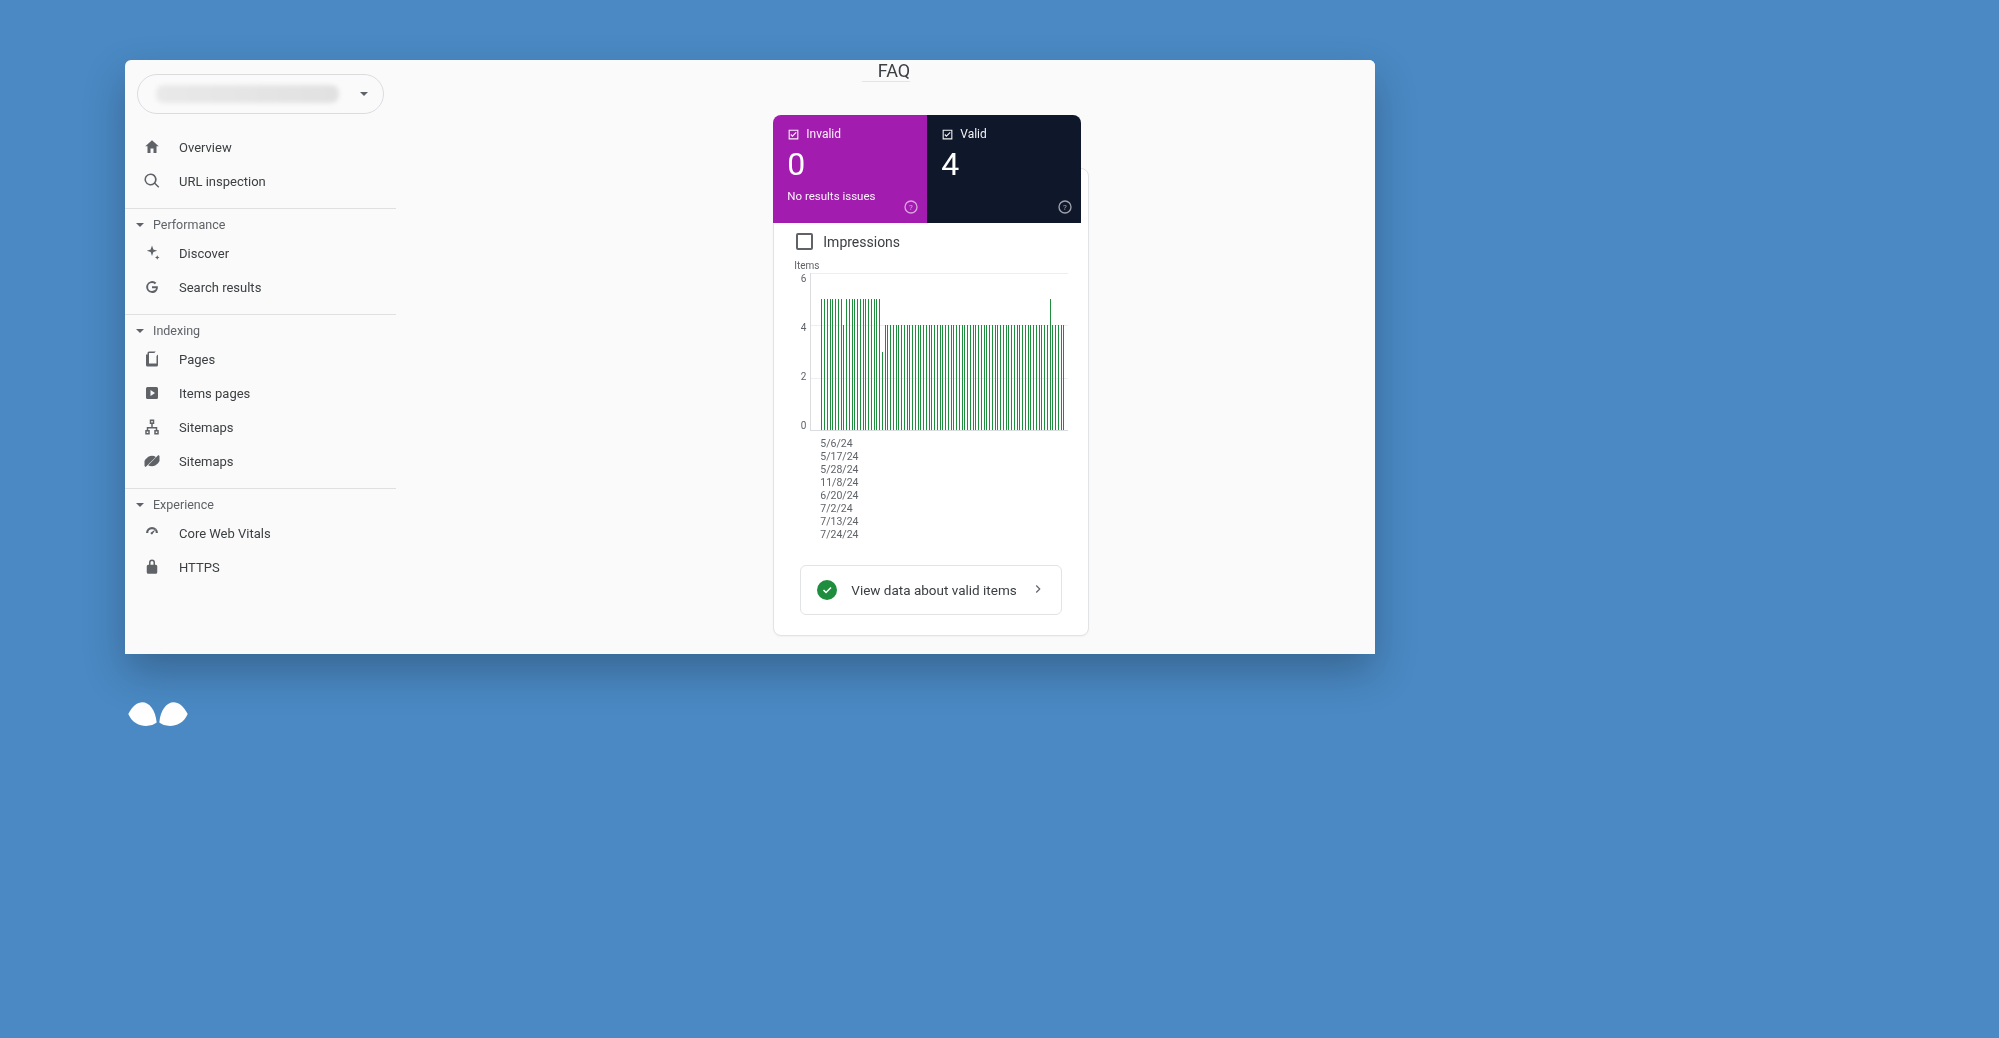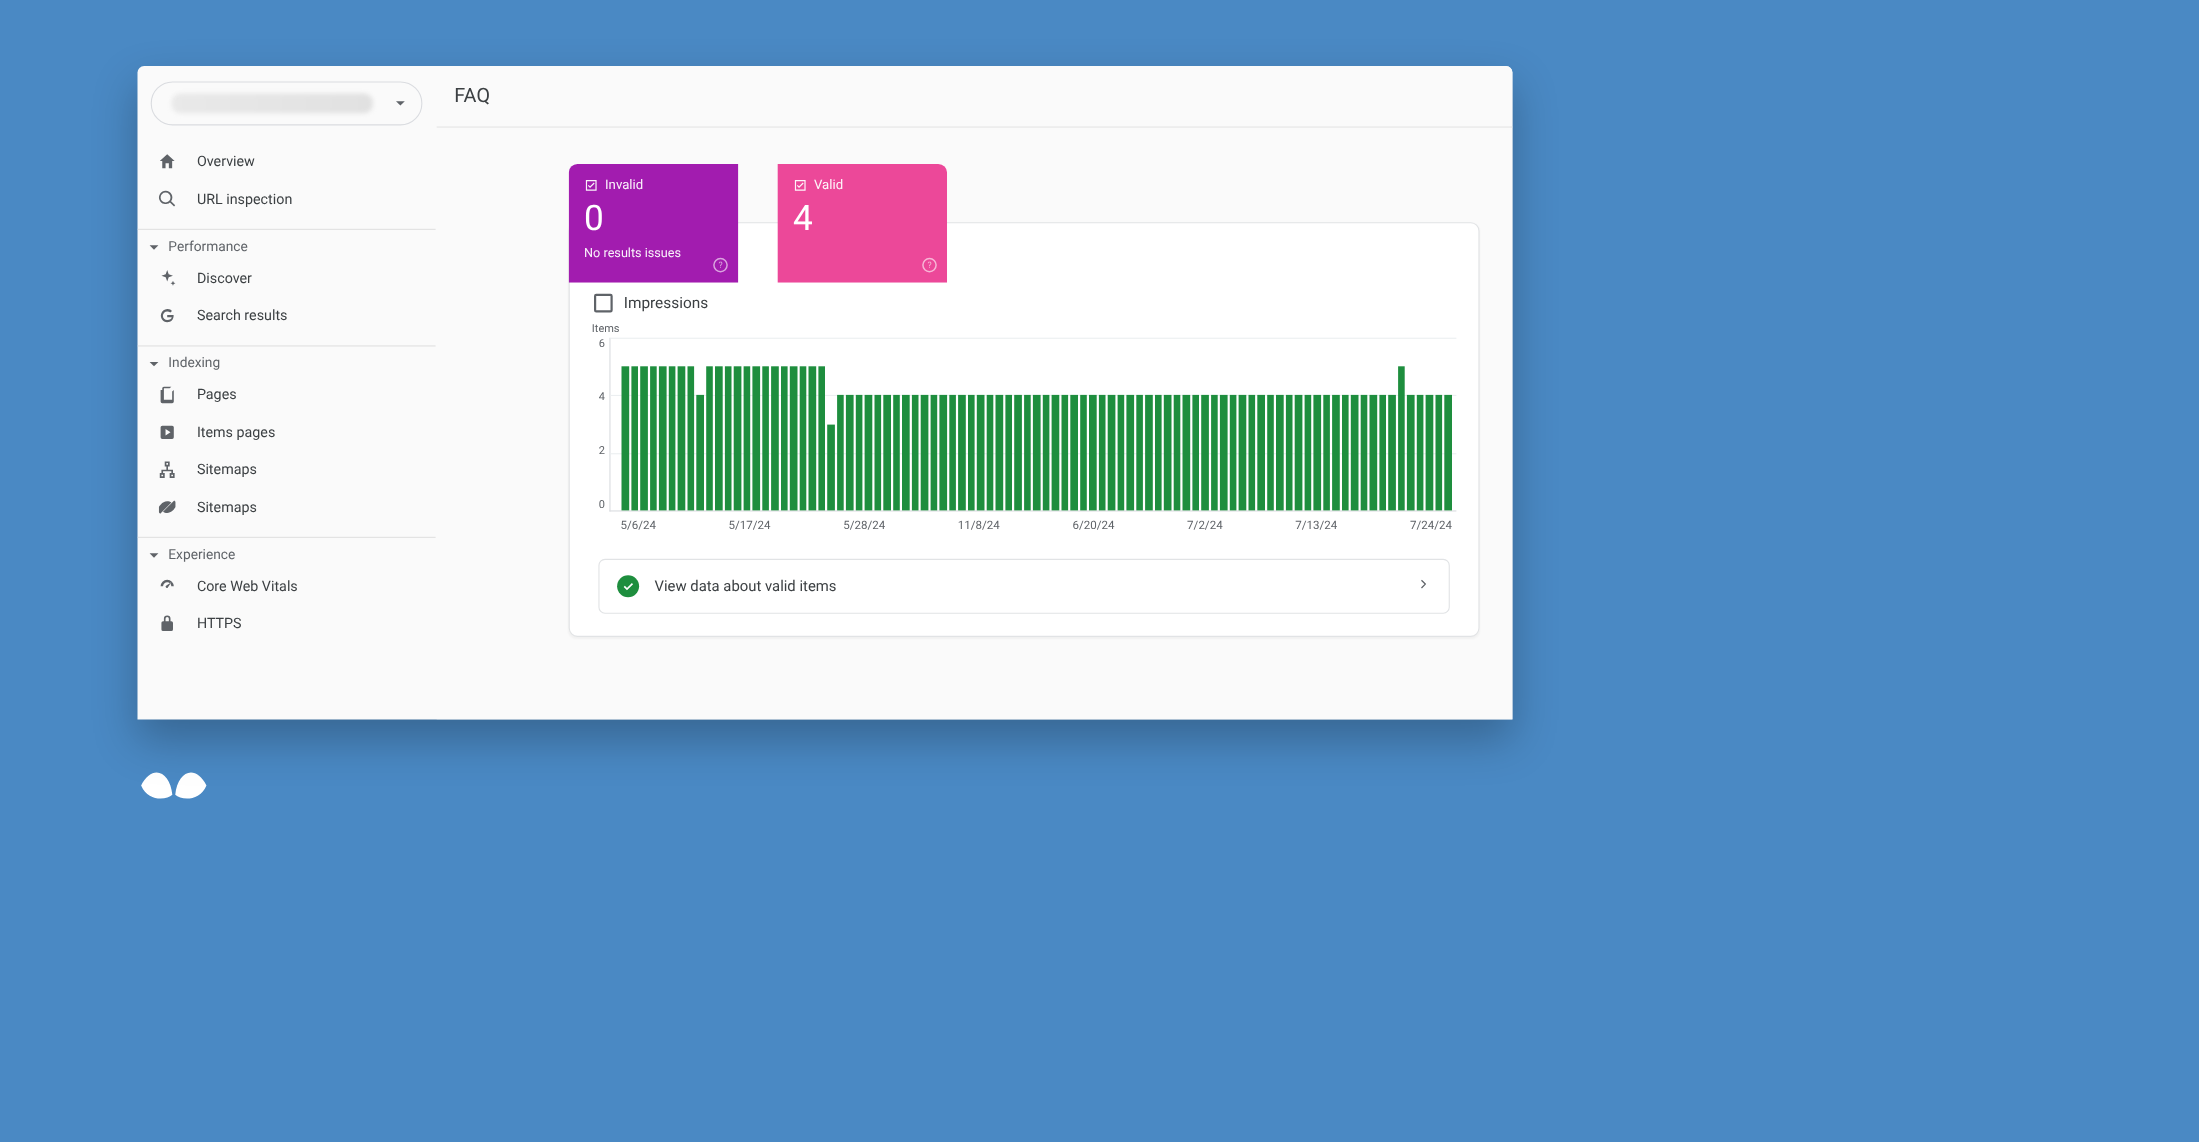--- a/index.html
+++ b/index.html
@@ -75,20 +75,21 @@
   }
   .section:first-of-type { margin-top: 6px; }
   .section .tri { width: 10px; height: 10px; fill: #5f6368; }
   .section span { font-size: 12.5px; color: #5f6368; }
   
   .content {
     flex: 1;
     background: #fafafa;
     display: flex;
     flex-direction: column;
+    align-items: center;
   }
   .title-row {
     height: 56px;
     display: flex;
     align-items: center;
     padding-left: 16px;
     border-bottom: 1px solid #e4e4e4;
   }
   .title-row h1 { font-size: 18px; font-weight: 400; color: #3c4043; }
   .canvas {
@@ -117,21 +118,21 @@
     position: relative;
     cursor: pointer;
   }
   .tile .lbl { font-size: 12px; display:flex; align-items:center; gap:6px; opacity:.95; }
   .tile .lbl svg { width:13px; height:13px; fill:#fff; }
   .tile .big { font-size: 32px; margin-top: 4px; font-weight: 400; }
   .tile .sub { font-size: 11.5px; margin-top: 6px; opacity:.95; }
   .tile .help { position:absolute; right:8px; bottom:8px; width:16px; height:16px; opacity:.6; }
   .tile .help svg { width:16px;height:16px; fill:#fff; }
   .tile.invalid { background:#a21caf; }
-  .tile.valid   { background:#ec4899;margin-left:36px; }
+  .tile.valid   { background:#0f172a; }
   .imp-row {
     display: flex;
     align-items: center;
     gap: 10px;
     padding: 64px 0 10px 22px;
   }
   .imp-row .cb {
     width: 17px; height: 17px;
     border: 2px solid #5f6368;
     border-radius: 2px;
@@ -175,20 +176,21 @@
     flex: 1;
     background: #1e8e3e;
   }
   .x-axis {
     margin-left: 18px;
     display: flex;
     justify-content: space-between;
     font-size: 10.5px;
     color: #5f6368;
     padding: 6px 4px 0 10px;
+    flex-direction: column;
   }
   
   .linkrow {
     margin: 24px 26px 0 26px;
     border: 1px solid #e1e3e5;
     border-radius: 6px;
     height: 50px;
     display: flex;
     align-items: center;
     padding: 0 16px;

